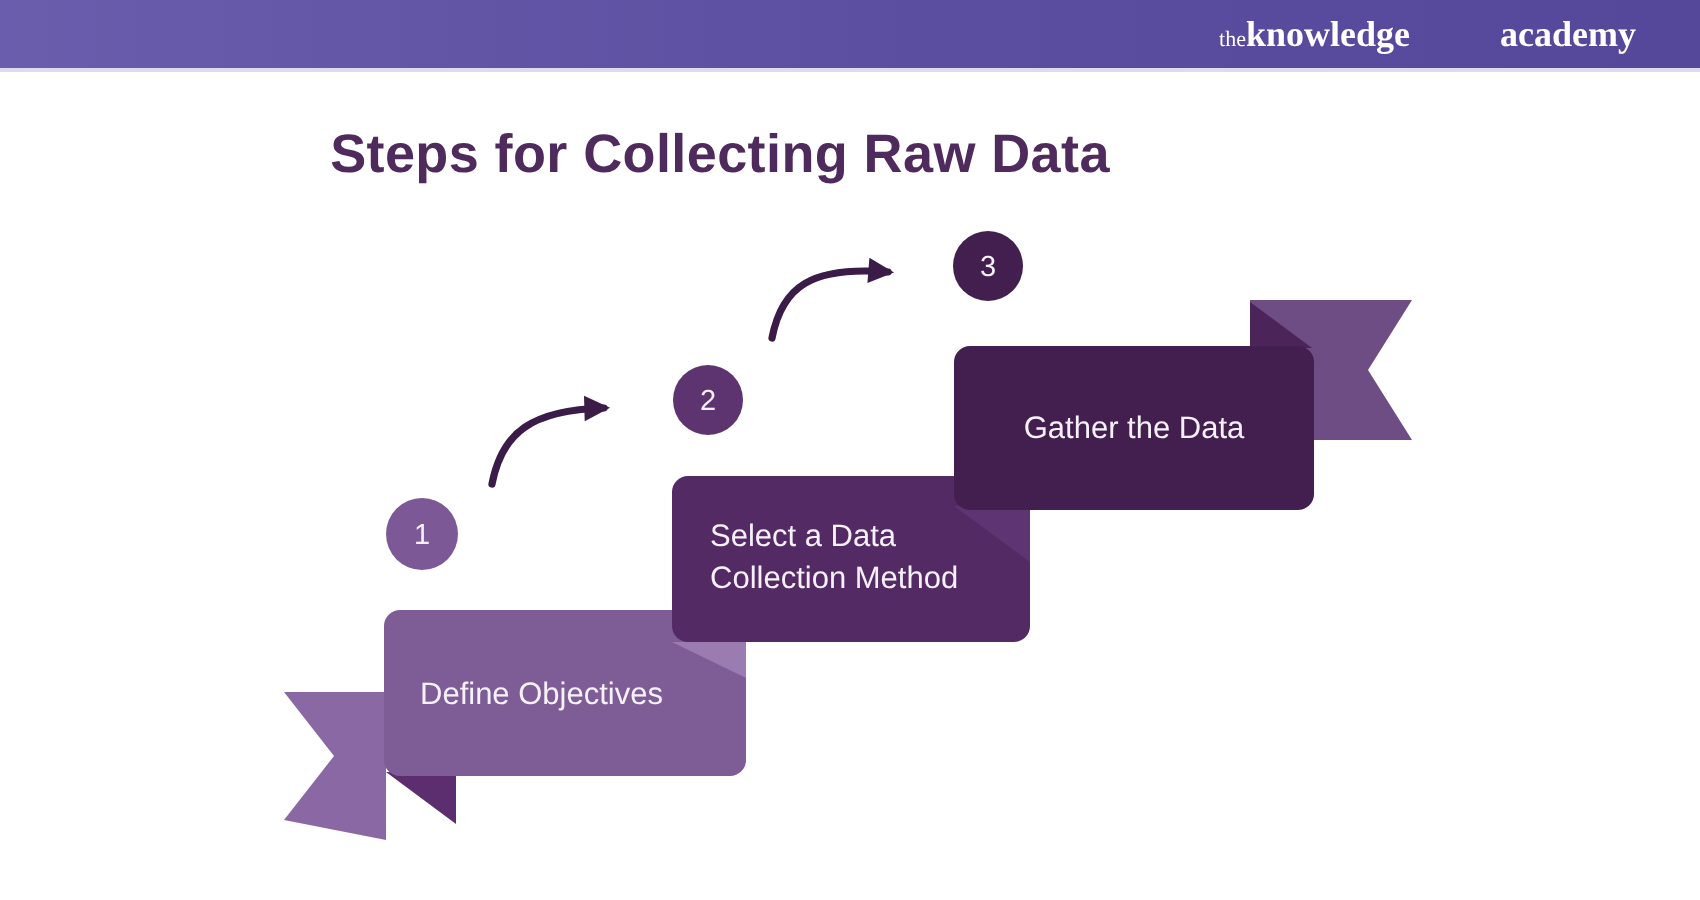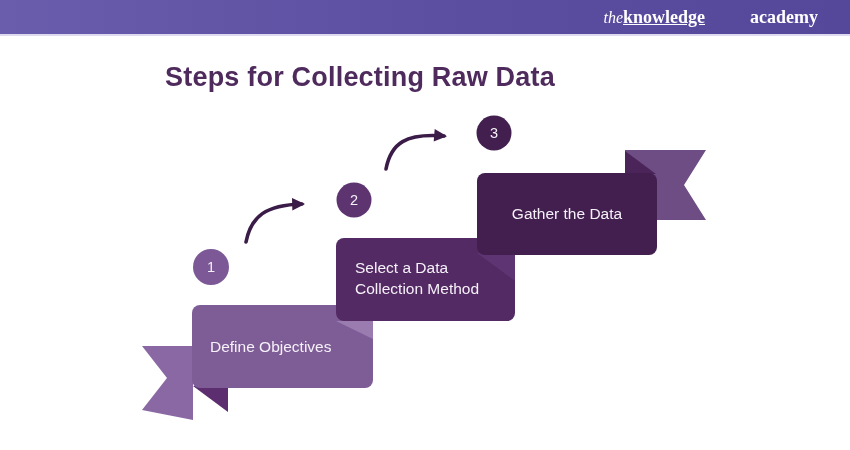--- a/index.html
+++ b/index.html
@@ -11,22 +11,22 @@
   .header-bar{
     position:absolute;top:0;left:0;width:850px;height:34px;
     background:linear-gradient(90deg,#6a5dac 0%,#5b4da0 55%,#55489a 100%);
     border-bottom:2px solid #e0daf1;
   }
   .logo{
     position:absolute;top:6px;right:32px;
     font-family:"Liberation Serif", serif;
     color:#ffffff;font-size:18px;line-height:22px;white-space:nowrap;
   }
-  .logo .logo-the{font-style:italic;font-weight:400;font-size:16px;}
-  .logo .logo-knowledge{font-weight:700;text-decoration:underline;}
+  .logo .logo-the{font-weight:400;font-size:11px;}
+  .logo .logo-knowledge{font-weight:700;}
   .logo .logo-academy{font-weight:700;padding-left:45px;}
   .page-title{
     position:absolute;top:62px;left:0;width:720px;margin:0;
     text-align:center;
     font-size:27px;font-weight:bold;letter-spacing:0.2px;
     color:#4f2a5c;
   }
   .diagram{position:absolute;top:0;left:0;}
   .box-label{
     font-family:"Liberation Sans", sans-serif;

